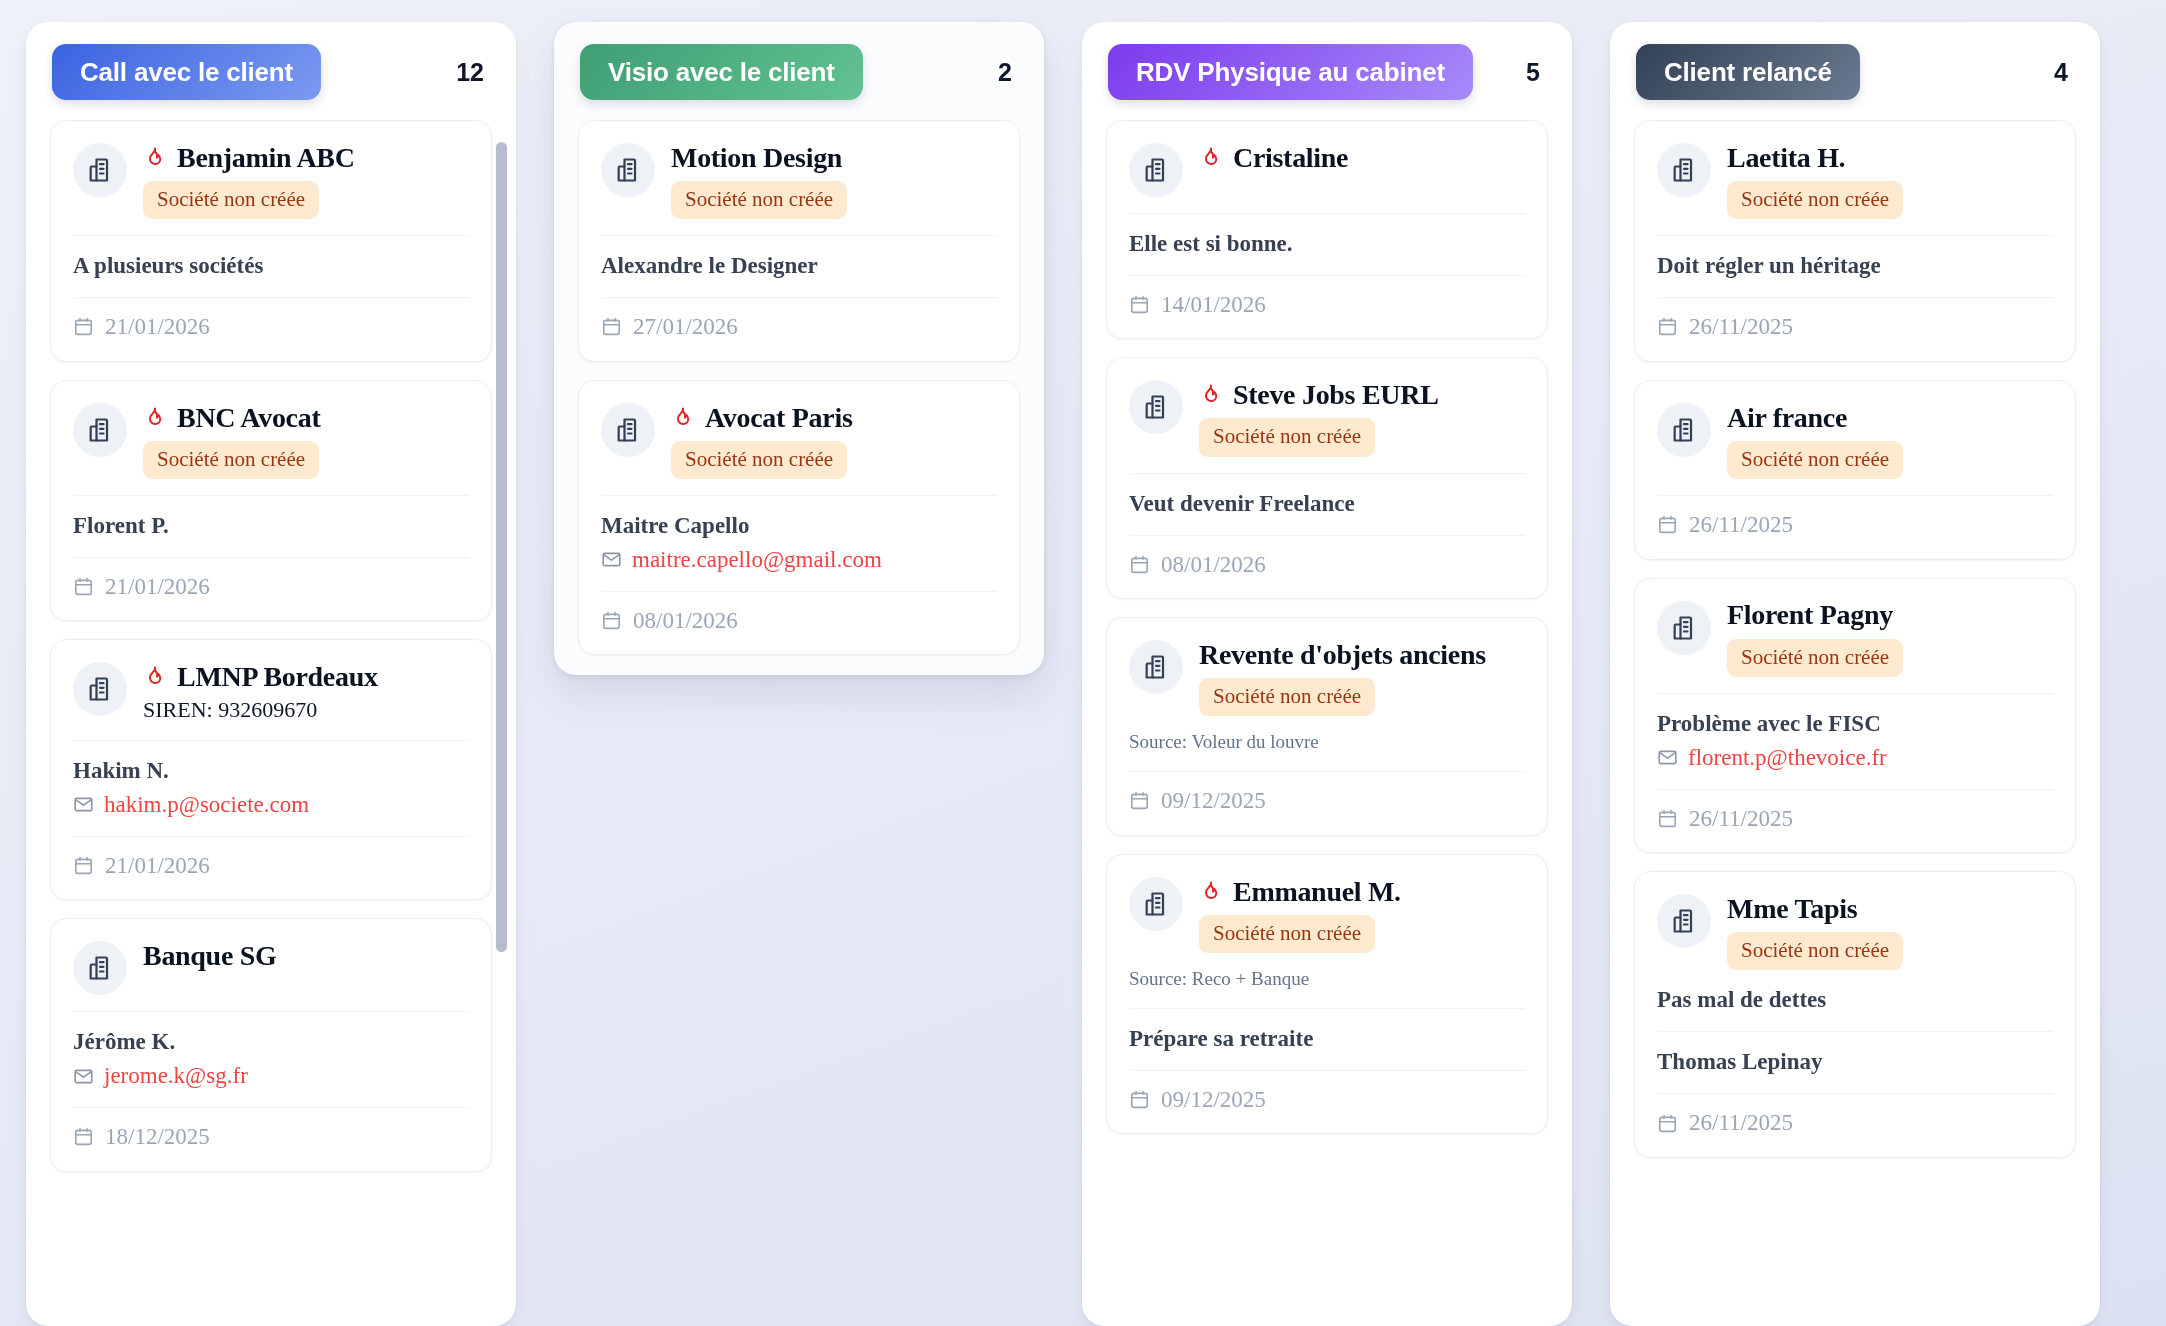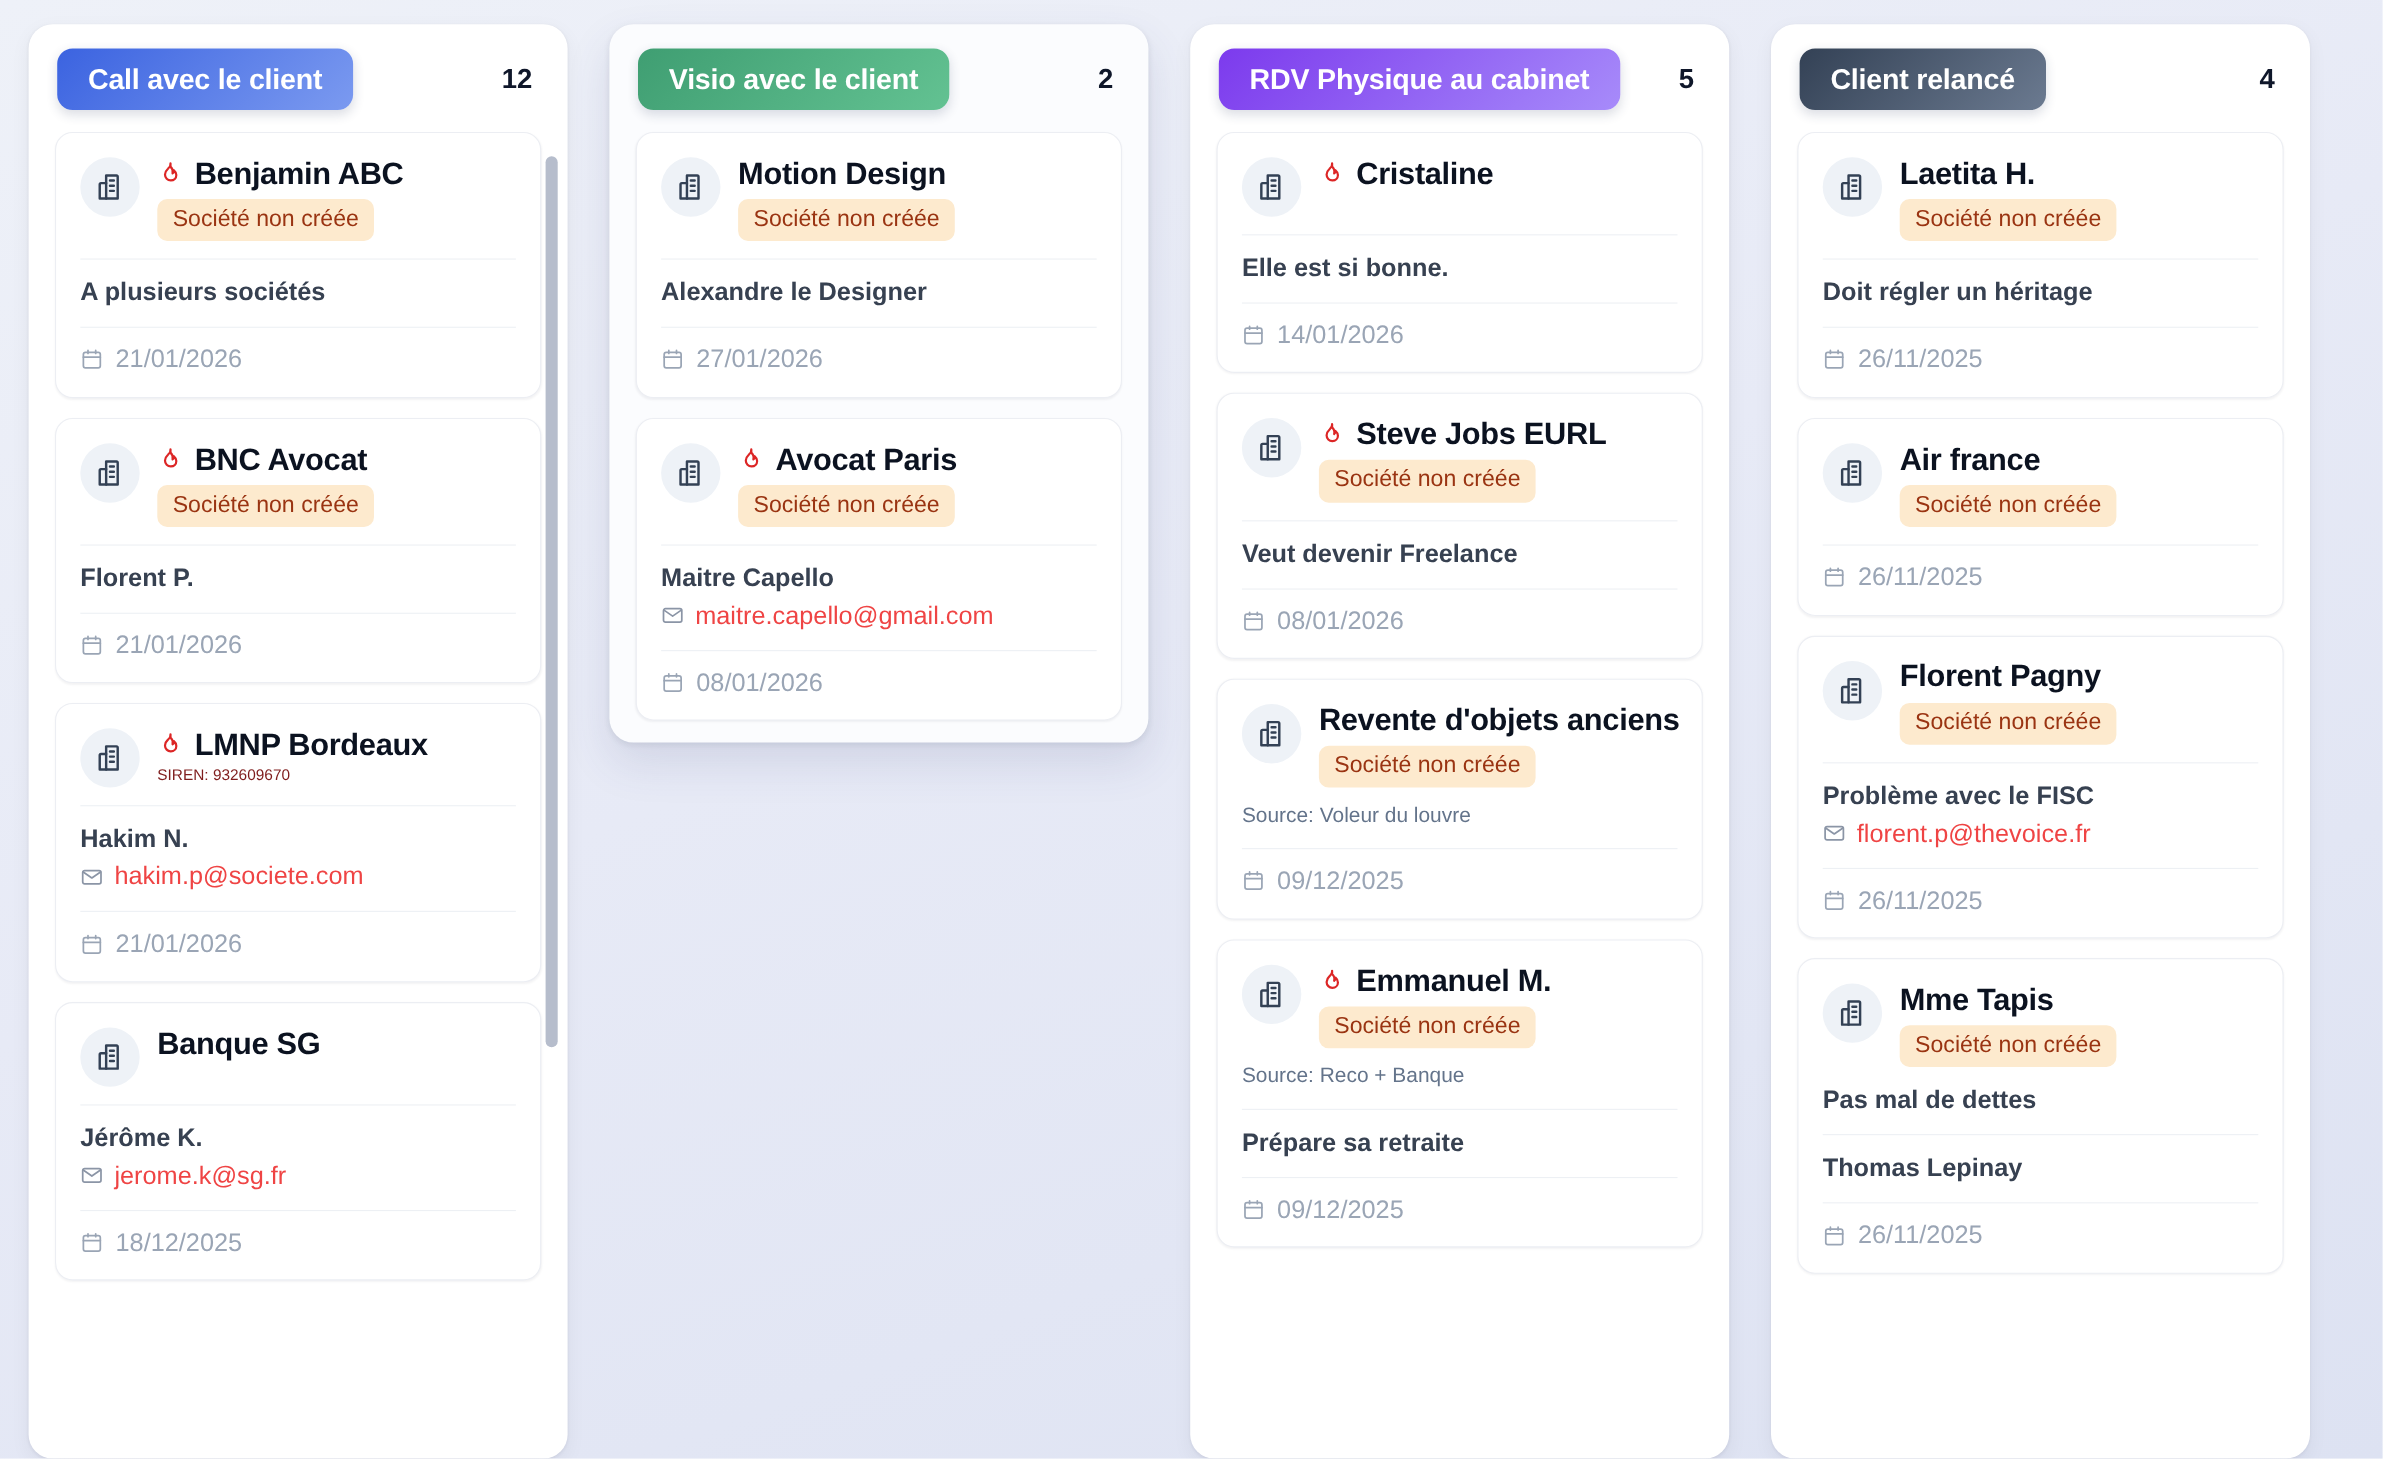--- a/index.html
+++ b/index.html
@@ -108,20 +108,21 @@
     border-radius: 8px;
   }
 
   
   .card {
     background: #ffffff;
     border: 1px solid #eceef3;
     border-radius: 16px;
     padding: 20px 22px 20px 22px;
     box-shadow: 0 1px 2px rgba(16,24,40,.05);
+    font-family: Liberation Serif, serif;
   }
 
   .card-top {
     display: flex;
     align-items: flex-start;
     gap: 16px;
   }
 
   .avatar {
     flex: 0 0 auto;
@@ -150,22 +151,22 @@
   .card-title {
     font-size: 28px;
     font-weight: 700;
     color: #0b1220;
     letter-spacing: -.3px;
     line-height: 1.15;
     white-space: nowrap;
   }
 
   .card-subtitle {
-    font-size: 14px;
-    color: #7f1d1d;
+    font-size: 22px;
+    color: #0f172a;
     margin-top: 2px;
     line-height: 1.25;
   }
 
   .badge {
     display: inline-block;
     margin-top: 6px;
     padding: 5px 14px 7px 14px;
     background: #fdeace;
     color: #9a3412;

